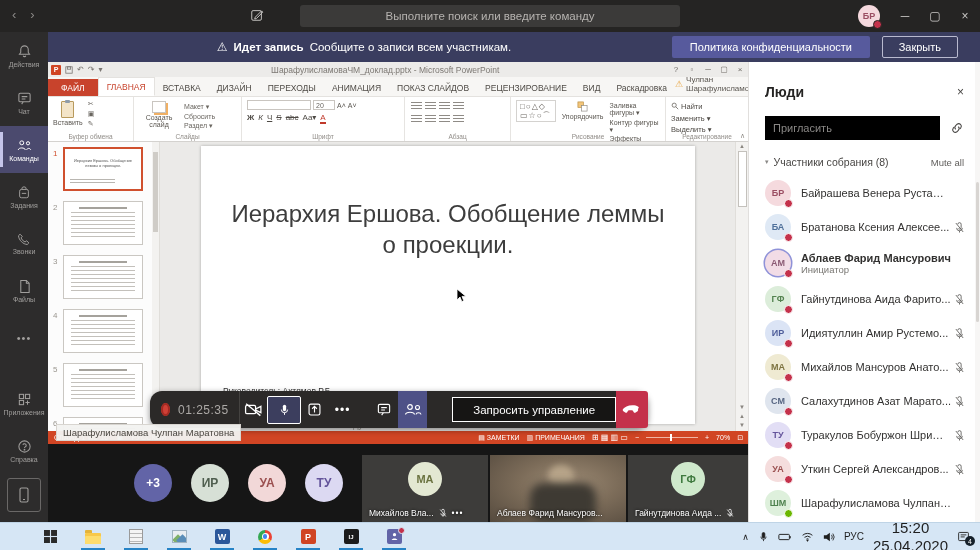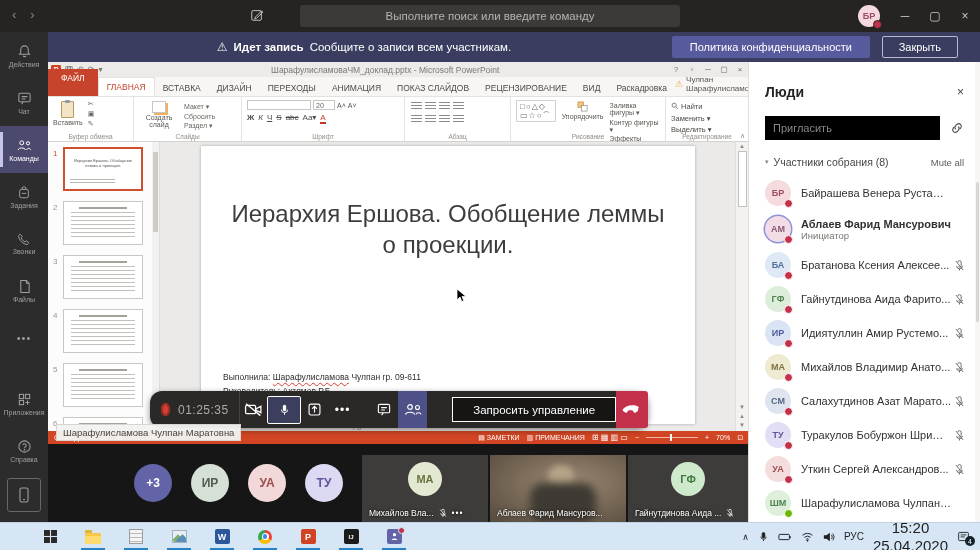--- a/index.html
+++ b/index.html
@@ -44,21 +44,21 @@
   .ppt-title { height:15px; background:#ecebe9; display:flex; align-items:center; font-size:8.5px; color:#7a7672; }
   .qat { display:flex; align-items:center; gap:4px; margin-left:3px; }
   .pp-logo { width:10px; height:10px; background:#d04423; color:#fff; font-size:7px; font-weight:bold; display:flex; align-items:center; justify-content:center; border-radius:1px; }
   .qat span { font-size:8px; color:#7a7672; }
   .ppt-title .t { flex:1; text-align:center; color:#7c7873; }
   .ppt-winbtns { display:flex; }
   .ppt-winbtns span { width:16px; text-align:center; font-size:8px; color:#6f6b66; }
 
   .ppt-tabs { height:20px; background:#f7f6f4; display:flex; align-items:flex-end; font-size:8.5px; color:#4e4a45; border-bottom:1px solid #e4e2df; }
   .ptab { padding:4px 8px 3px; white-space:nowrap; }
-  .ptab.file { background:#c8432c; color:#fff; padding:4px 13px 13px; }
+  .ptab.file { background:#c8432c; color:#fff; padding:4px 13px 3px; }
   .ptab.active { background:#fff; color:#c8432c; border:1px solid #e4e2df; border-bottom:1px solid #fff; }
   .ppt-account { margin-left:auto; display:flex; align-items:center; gap:3px; font-size:8px; color:#5a5650; padding-bottom:3px; padding-right:2px; }
   .ppt-account .aw { color:#e8a33d; font-size:9px; }
   .acct-box { width:11px; height:11px; background:#dedcd9; border:1px solid #c4c2bf; }
 
   .ribbon { height:45px; background:#fff; border-bottom:1px solid #d4d2cf; display:flex; font-size:7.5px; color:#5a5650; }
   .rgroup { position:relative; border-right:1px solid #e6e4e1; padding:3px 5px 9px; display:flex; gap:5px; align-items:flex-start; }
   .glabel { position:absolute; bottom:1px; left:0; right:0; text-align:center; font-size:6.5px; color:#918d88; }
   .bigbtn { display:flex; flex-direction:column; align-items:center; gap:1px; font-size:7px; color:#5a5650; padding-top:1px; }
   .clip { width:13px; height:17px; background:#f3e4c8; border:1px solid #b89a5d; border-radius:1px; position:relative; }
@@ -487,21 +487,20 @@
       </div>
       <div class="thumb-scroll">
           <i></i>
         </div>
     </div>
 
     <div class="slidearea">
       <div class="slide">
         <div class="slide-title">Иерархия Ершова. Обобщение леммы о проекции.</div>
         <div class="slide-authors">
-          <div><span>Выполнила: </span><span class="squig">Шарафулисламова</span><span> Чулпан гр. 09-611</span></div>
           <div><span>Руководитель: </span><span class="squig">Ахтямов Р.Б.</span></div>
         </div>
       </div>
       <div class="cursor">
         <svg width="11" height="15" viewBox="0 0 11 15">
             <path d="M1 1v11l3-3 1.8 4.6 2-0.8L6 8.4h4z" fill="#000" stroke="#fff" stroke-width=".8"></path>
           </svg>
       </div>
     </div>
 
@@ -669,44 +668,44 @@
   <div class="plist">
     <div class="prow">
       <div class="pava" style="background-color: rgb(245, 218, 222); color: rgb(155, 78, 99);">
           <span>БР</span>
           <i class="pdot" style="background-color: rgb(196, 49, 75);"></i>
         </div>
       <div class="ptxt">
           <div class="pname">Байрашева Венера Рустамовна</div>
         </div>
     </div>
+    <div class="prow">
+      <div class="pava" style="background-color: rgb(223, 233, 245); color: rgb(80, 113, 155);">
+          <span>БА</span>
+          <i class="pdot" style="background-color: rgb(196, 49, 75);"></i>
+        </div>
+      <div class="ptxt">
+          <div class="pname">Братанова Ксения Алексее...</div>
+        </div>
+      <svg class="pmic" width="13" height="13" viewBox="0 0 16 16" stroke="currentColor">
+          <path d="M6 4a2 2 0 0 1 4 0v4a2 2 0 0 1-3.4 1.4M4.5 8.5a3.5 3.5 0 0 0 7 0M8 12v2.2" fill="none" stroke-width="1.1"></path>
+          <line x1="3.5" y1="2.5" x2="12.5" y2="13.5" stroke-width="1.1"></line>
+        </svg>
+    </div>
     <div class="prow lead">
       <div class="pava ring" style="background-color: rgb(242, 220, 230); color: rgb(139, 90, 116);">
           <span>АМ</span>
           <i class="pdot" style="background-color: rgb(196, 49, 75);"></i>
         </div>
       <div class="ptxt">
         <div class="pname bold">Аблаев Фарид Мансурович</div>
         <div class="prole">Инициатор</div>
       </div>
     </div>
     <div class="prow">
-      <div class="pava" style="background-color: rgb(223, 233, 245); color: rgb(80, 113, 155);">
-          <span>БА</span>
-          <i class="pdot" style="background-color: rgb(196, 49, 75);"></i>
-        </div>
-      <div class="ptxt">
-          <div class="pname">Братанова Ксения Алексее...</div>
-        </div>
-      <svg class="pmic" width="13" height="13" viewBox="0 0 16 16" stroke="currentColor">
-          <path d="M6 4a2 2 0 0 1 4 0v4a2 2 0 0 1-3.4 1.4M4.5 8.5a3.5 3.5 0 0 0 7 0M8 12v2.2" fill="none" stroke-width="1.1"></path>
-          <line x1="3.5" y1="2.5" x2="12.5" y2="13.5" stroke-width="1.1"></line>
-        </svg>
-    </div>
-    <div class="prow">
       <div class="pava" style="background-color: rgb(220, 237, 218); color: rgb(83, 130, 79);">
           <span>ГФ</span>
           <i class="pdot" style="background-color: rgb(196, 49, 75);"></i>
         </div>
       <div class="ptxt">
           <div class="pname">Гайнутдинова Аида Фарито...</div>
         </div>
       <svg class="pmic" width="13" height="13" viewBox="0 0 16 16" stroke="currentColor">
           <path d="M6 4a2 2 0 0 1 4 0v4a2 2 0 0 1-3.4 1.4M4.5 8.5a3.5 3.5 0 0 0 7 0M8 12v2.2" fill="none" stroke-width="1.1"></path>
           <line x1="3.5" y1="2.5" x2="12.5" y2="13.5" stroke-width="1.1"></line>
@@ -724,21 +723,21 @@
           <path d="M6 4a2 2 0 0 1 4 0v4a2 2 0 0 1-3.4 1.4M4.5 8.5a3.5 3.5 0 0 0 7 0M8 12v2.2" fill="none" stroke-width="1.1"></path>
           <line x1="3.5" y1="2.5" x2="12.5" y2="13.5" stroke-width="1.1"></line>
         </svg>
     </div>
     <div class="prow">
       <div class="pava" style="background-color: rgb(239, 234, 210); color: rgb(125, 115, 64);">
           <span>МА</span>
           <i class="pdot" style="background-color: rgb(196, 49, 75);"></i>
         </div>
       <div class="ptxt">
-          <div class="pname">Михайлов Владимир Анато...</div>
+          <div class="pname">Михайлов Мансуров Анато...</div>
         </div>
       <svg class="pmic" width="13" height="13" viewBox="0 0 16 16" stroke="currentColor">
           <path d="M6 4a2 2 0 0 1 4 0v4a2 2 0 0 1-3.4 1.4M4.5 8.5a3.5 3.5 0 0 0 7 0M8 12v2.2" fill="none" stroke-width="1.1"></path>
           <line x1="3.5" y1="2.5" x2="12.5" y2="13.5" stroke-width="1.1"></line>
         </svg>
     </div>
     <div class="prow">
       <div class="pava" style="background-color: rgb(223, 229, 238); color: rgb(86, 101, 130);">
           <span>СМ</span>
           <i class="pdot" style="background-color: rgb(196, 49, 75);"></i>

